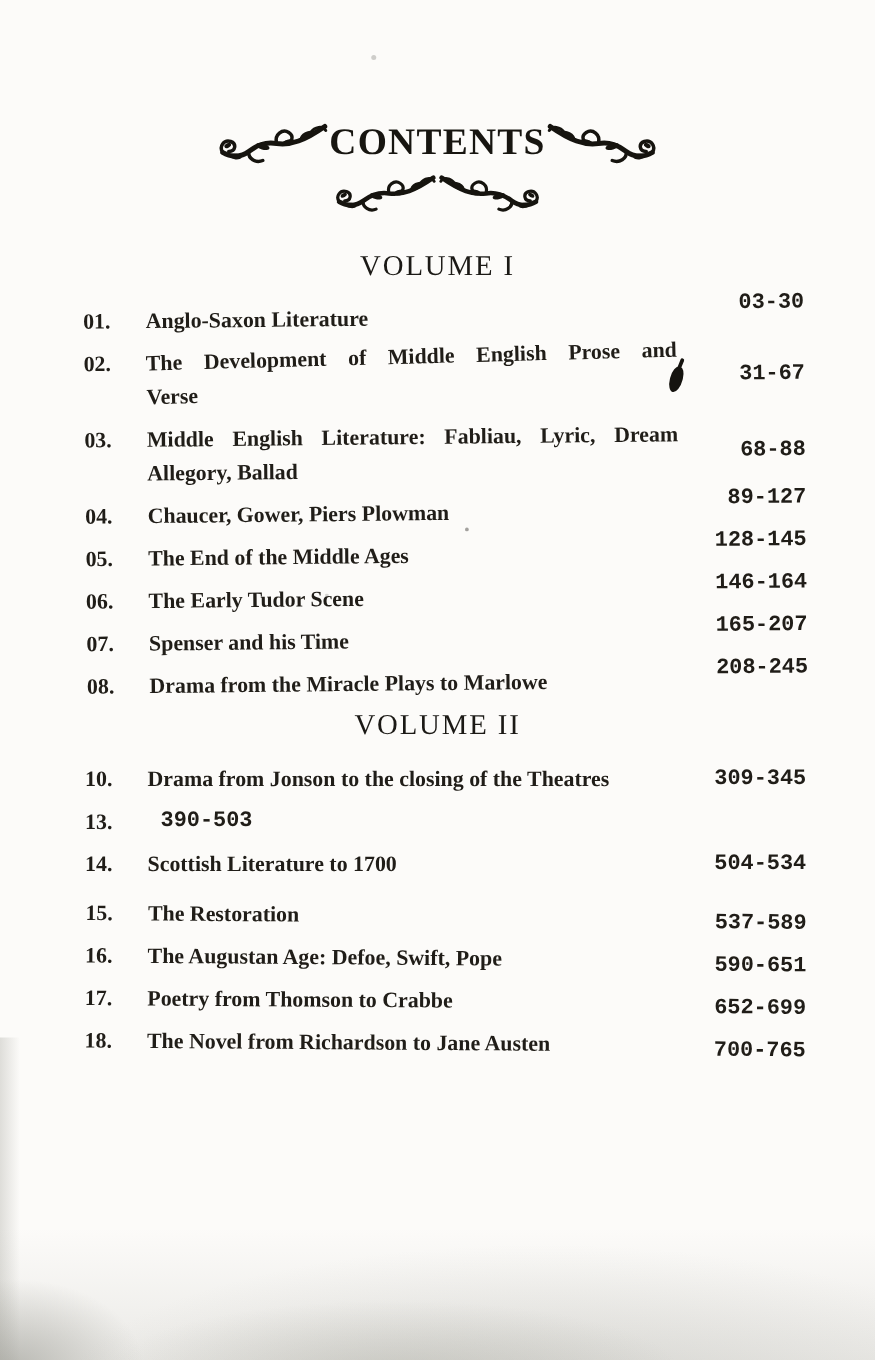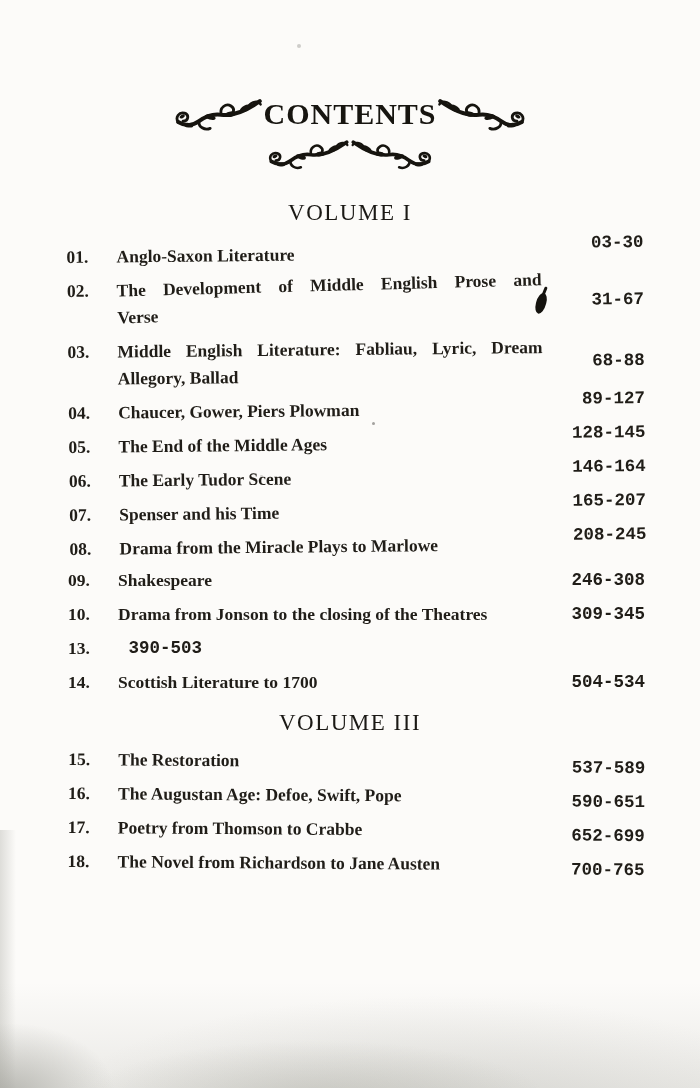--- a/index.html
+++ b/index.html
@@ -178,28 +178,22 @@
         <div class="row single">
           <span class="num">08.</span>
           <div class="title">
             <div class="title-line">Drama from the Miracle Plays to Marlowe</div>
           </div>
           <span class="pages">208-245</span>
         </div>
       </div>
     </section>
     <section class="section section--v2">
+      <h2 class="volume-heading">VOLUME II</h2>
       <div class="rows">
-        <div class="row single">
-          <span class="num">09.</span>
-          <div class="title">
-            <div class="title-line">Shakespeare</div>
-          </div>
-          <span class="pages">246-308</span>
-        </div>
         <div class="row single">
           <span class="num">10.</span>
           <div class="title">
             <div class="title-line">Drama from Jonson to the closing of the Theatres</div>
           </div>
           <span class="pages">309-345</span>
         </div>
         <div class="row single">
           <span class="num">13.</span>
           <span class="pages">390-503</span>
@@ -207,21 +201,20 @@
         <div class="row single">
           <span class="num">14.</span>
           <div class="title">
             <div class="title-line">Scottish Literature to 1700</div>
           </div>
           <span class="pages">504-534</span>
         </div>
       </div>
     </section>
     <section class="section section--v3">
-      <h2 class="volume-heading">VOLUME III</h2>
       <div class="rows">
         <div class="row single">
           <span class="num">15.</span>
           <div class="title">
             <div class="title-line">The Restoration</div>
           </div>
           <span class="pages">537-589</span>
         </div>
         <div class="row single">
           <span class="num">16.</span>

